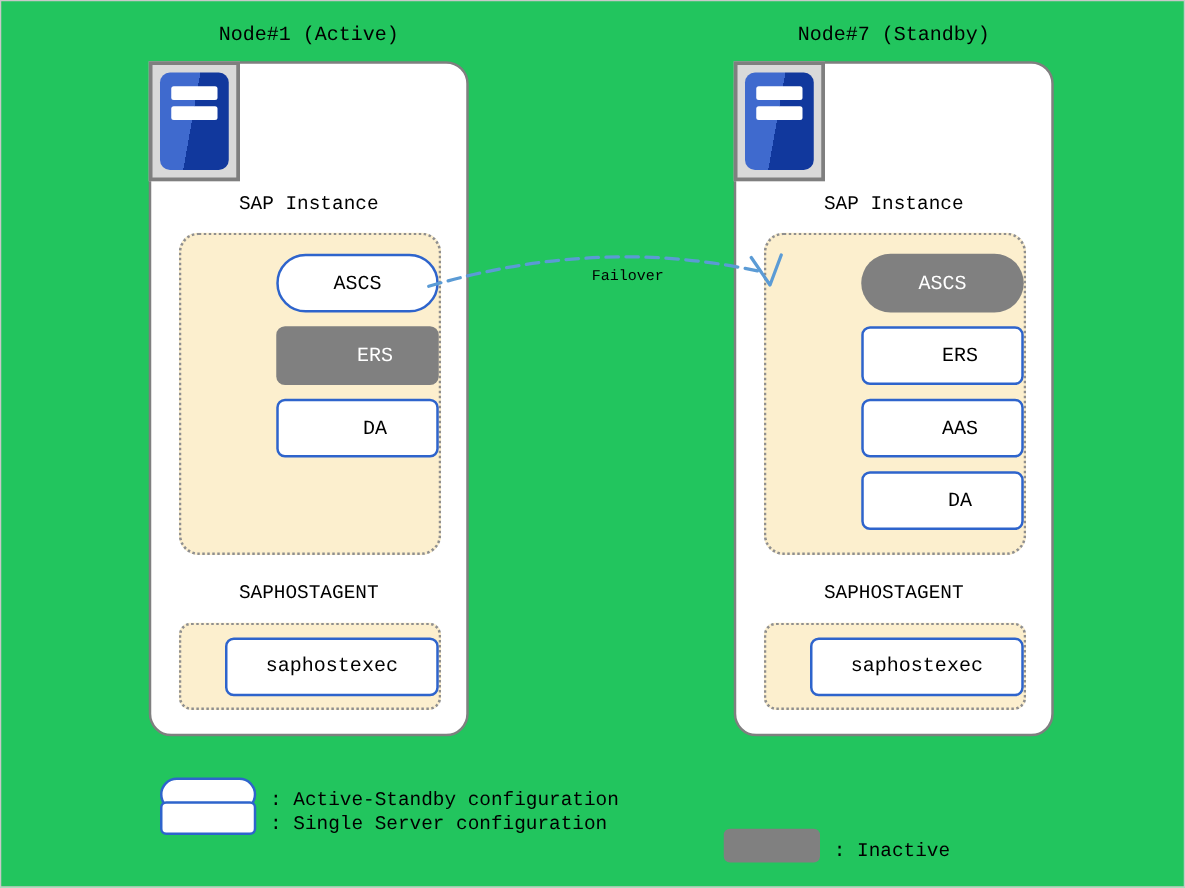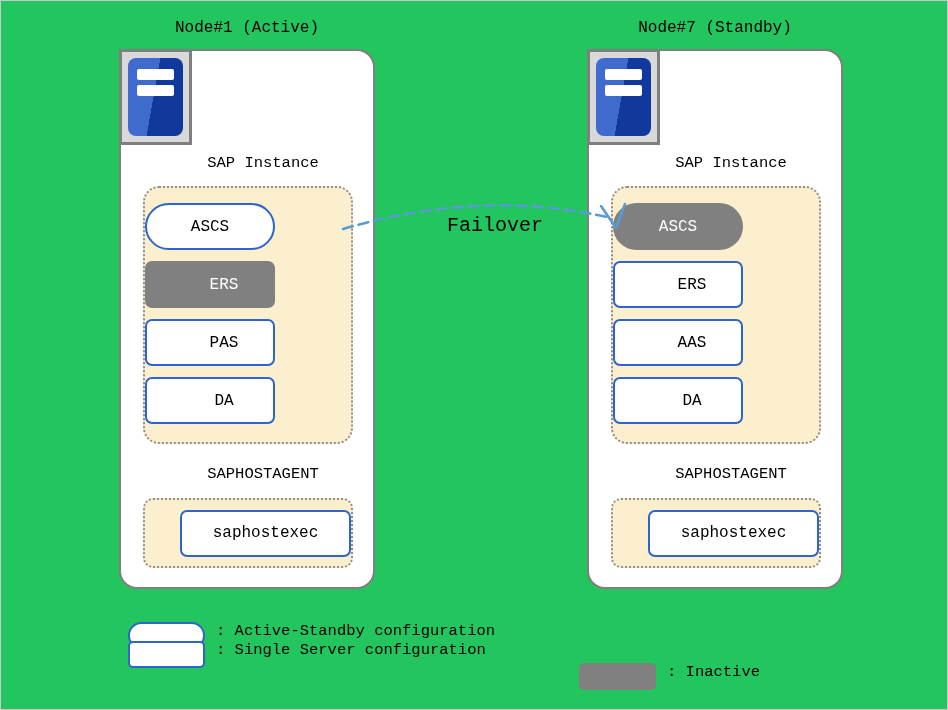--- a/index.html
+++ b/index.html
@@ -64,41 +64,41 @@
     width: 37px;
     height: 11px;
     background: #ffffff;
     border-radius: 2px;
   }
   .server-bar.b1 { top: 11px; }
   .server-bar.b2 { top: 27px; }
 
   .section-label {
     position: absolute;
-    left: 16px;
+    left: 0;
     width: 100%;
     text-align: center;
     font-size: 15.5px;
     white-space: nowrap;
   }
   .sap-label { top: 103px; }
   .hostagent-label { top: 414px; }
 
   .instance-group {
     position: absolute;
     left: 22px;
     top: 135px;
     width: 210px;
     height: 258px;
     background: #fcefce;
     border: 2px dotted #8f8f8f;
     border-radius: 16px;
     display: flex;
     flex-direction: column;
-    align-items: flex-start;
+    align-items: flex-end;
     padding-top: 15px;
     gap: 11px;
   }
 
   .proc-box {
     width: 130px;
     height: 47px;
     display: flex;
     align-items: center;
     justify-content: center;
@@ -149,32 +149,32 @@
     fill: none;
     stroke: #5b9bd5;
     stroke-width: 2.6;
     stroke-linecap: round;
     stroke-linejoin: round;
   }
   .failover-svg path.curve { stroke-dasharray: 10 6; }
 
   .failover-label {
     position: absolute;
-    left: 444px;
+    left: 430px;
     top: 213px;
     width: 100px;
-    text-align: center;
-    font-size: 20px;
+    text-align: right;
+    font-size: 12px;
     background: transparent;
   }
 
   .legend-row {
     position: absolute;
     display: flex;
-    align-items: flex-start;
+    align-items: flex-end;
     gap: 11px;
     white-space: nowrap;
     font-size: 15.5px;
   }
   .legend-row.r1 { left: 127px; top: 621px; }
   .legend-row.r2 { left: 127px; top: 640px; }
   .legend-row.r3 { left: 578px; top: 621px; }
   .legend-row.r4 { left: 578px; top: 662px; }
 
   .legend-swatch {
@@ -198,21 +198,20 @@
     <div class="server-icon">
       <div class="server-tower">
         <div class="server-bar b1"></div>
         <div class="server-bar b2"></div>
       </div>
     </div>
     <div class="section-label sap-label">SAP Instance</div>
     <div class="instance-group">
       <div class="proc-box pill active">ASCS</div>
       <div class="proc-box rect inactive">ERS</div>
-      <div class="proc-box rect active">PAS</div>
       <div class="proc-box rect active">DA</div>
     </div>
     <div class="section-label hostagent-label">SAPHOSTAGENT</div>
     <div class="hostexec-group">
       <div class="hostexec-box">saphostexec</div>
     </div>
   </div>
 
   <div class="node-box n2">
     <div class="server-icon">

